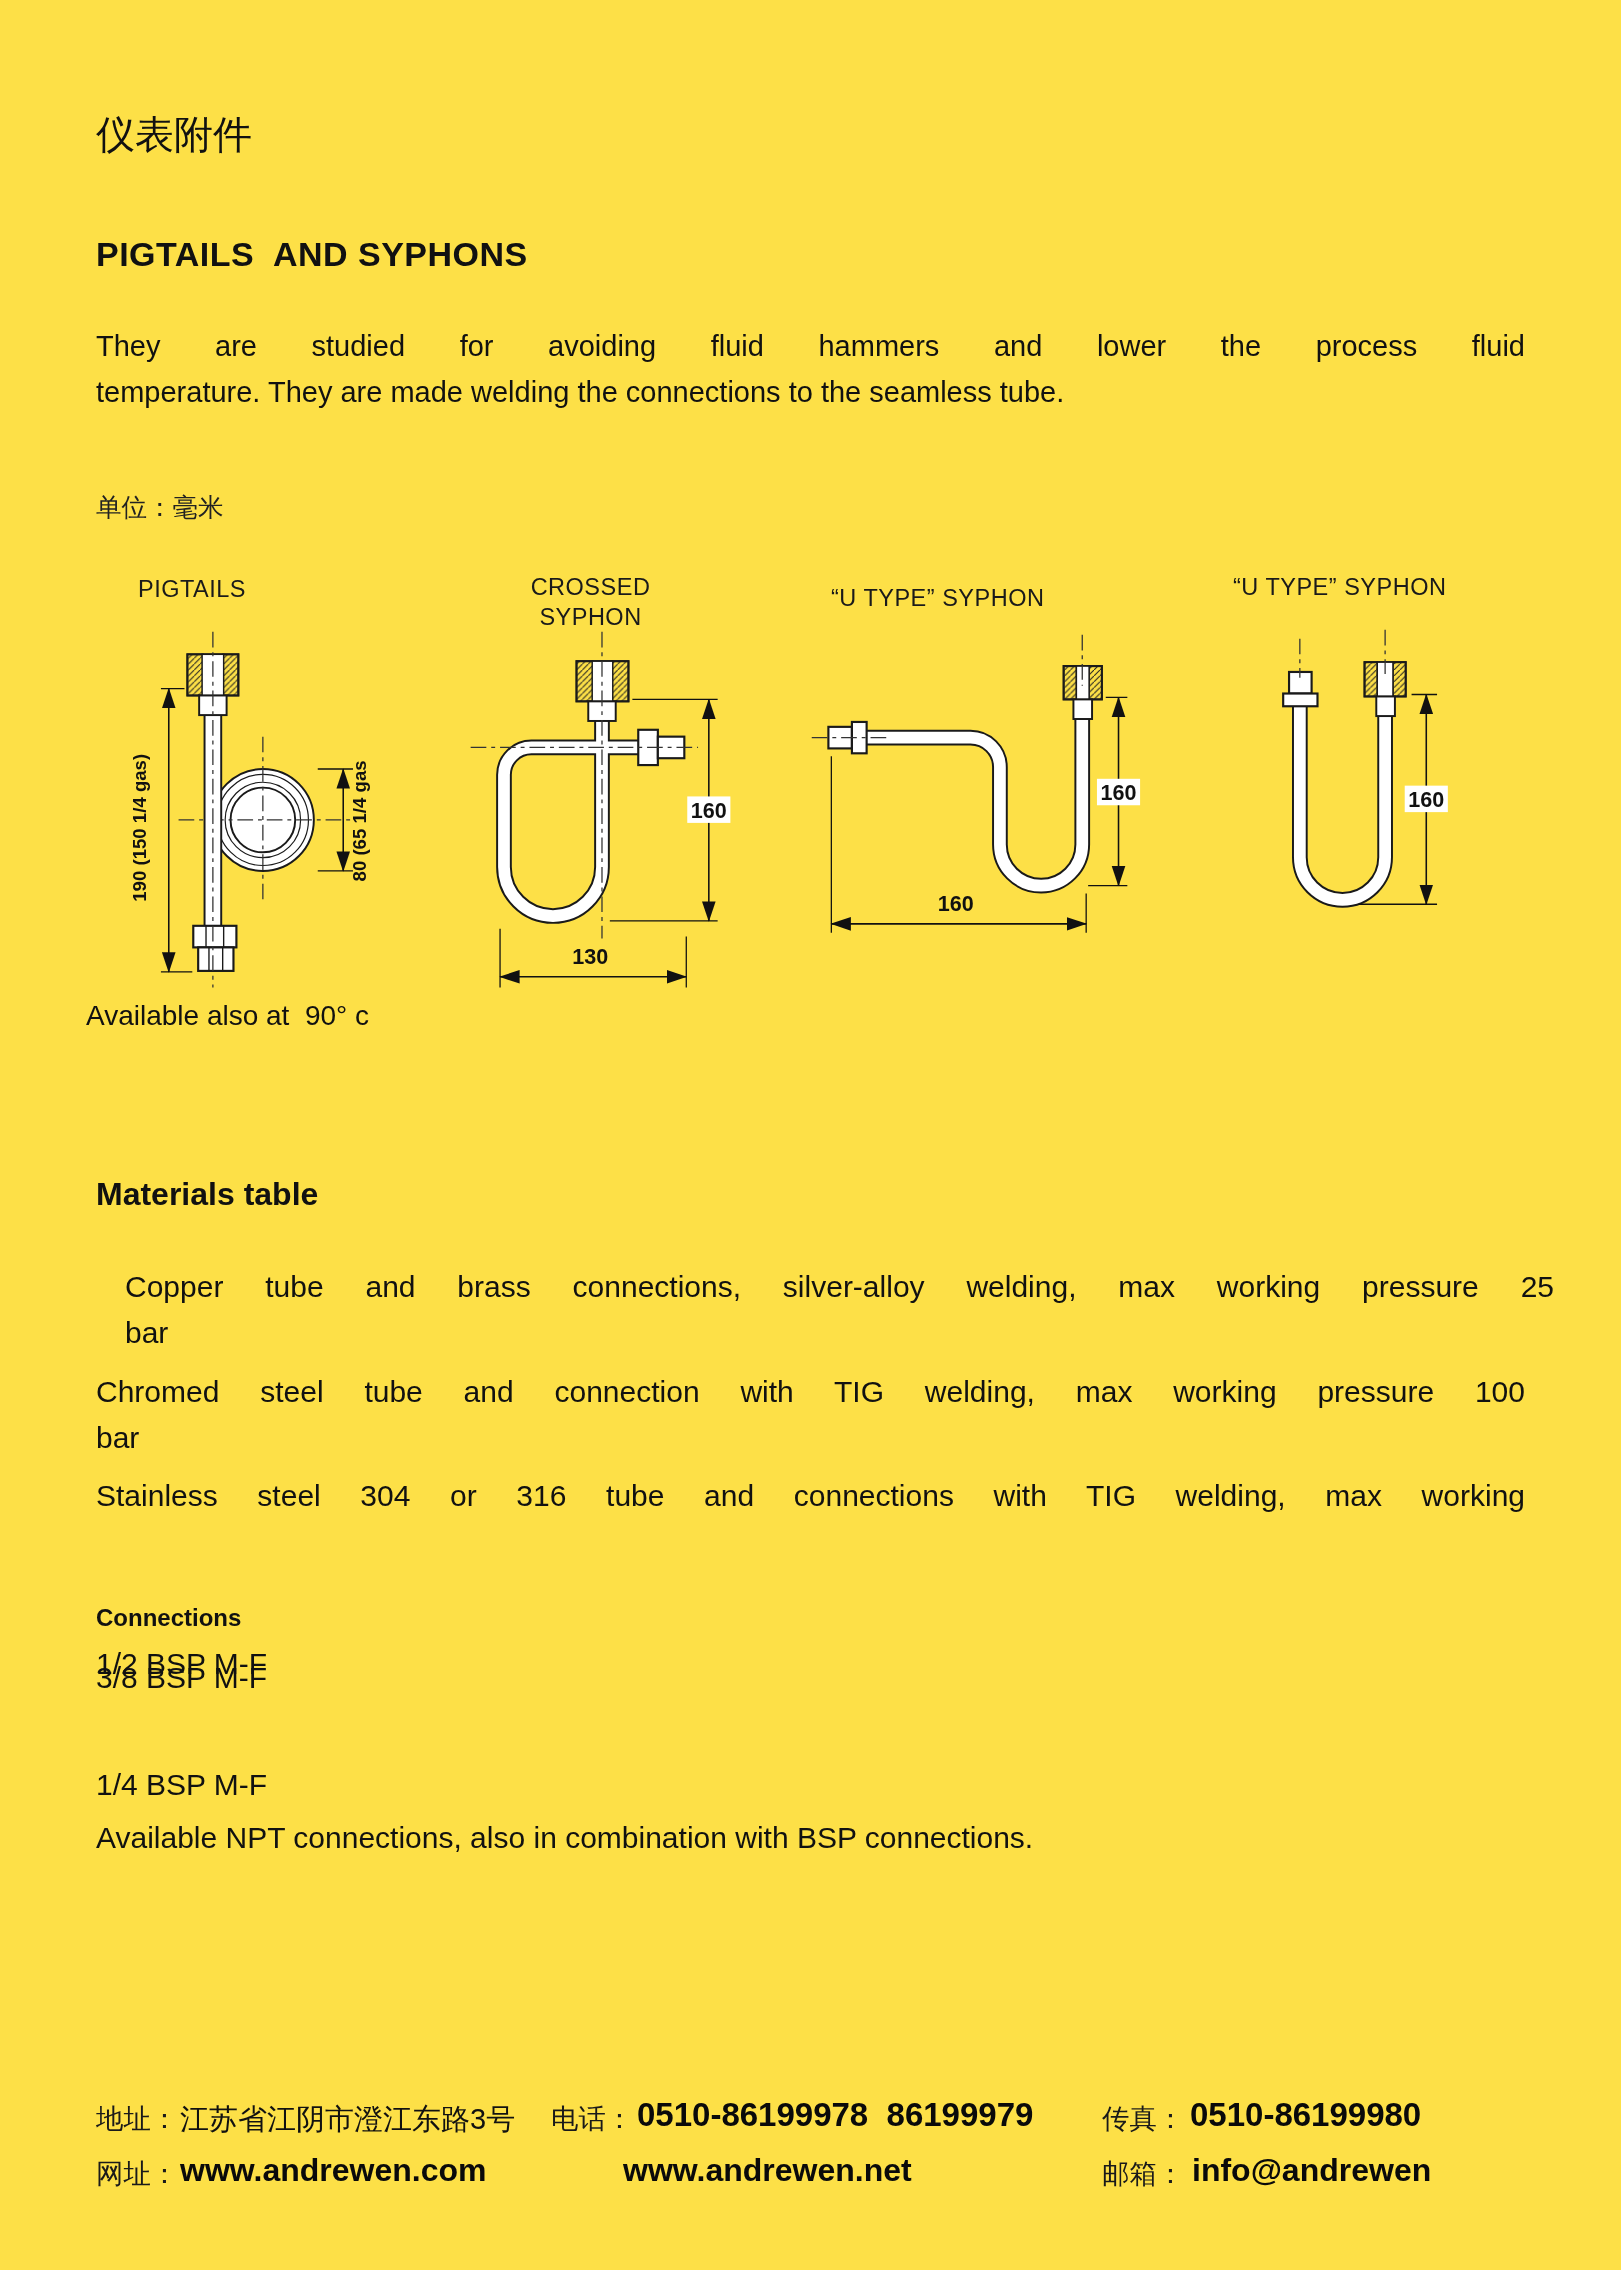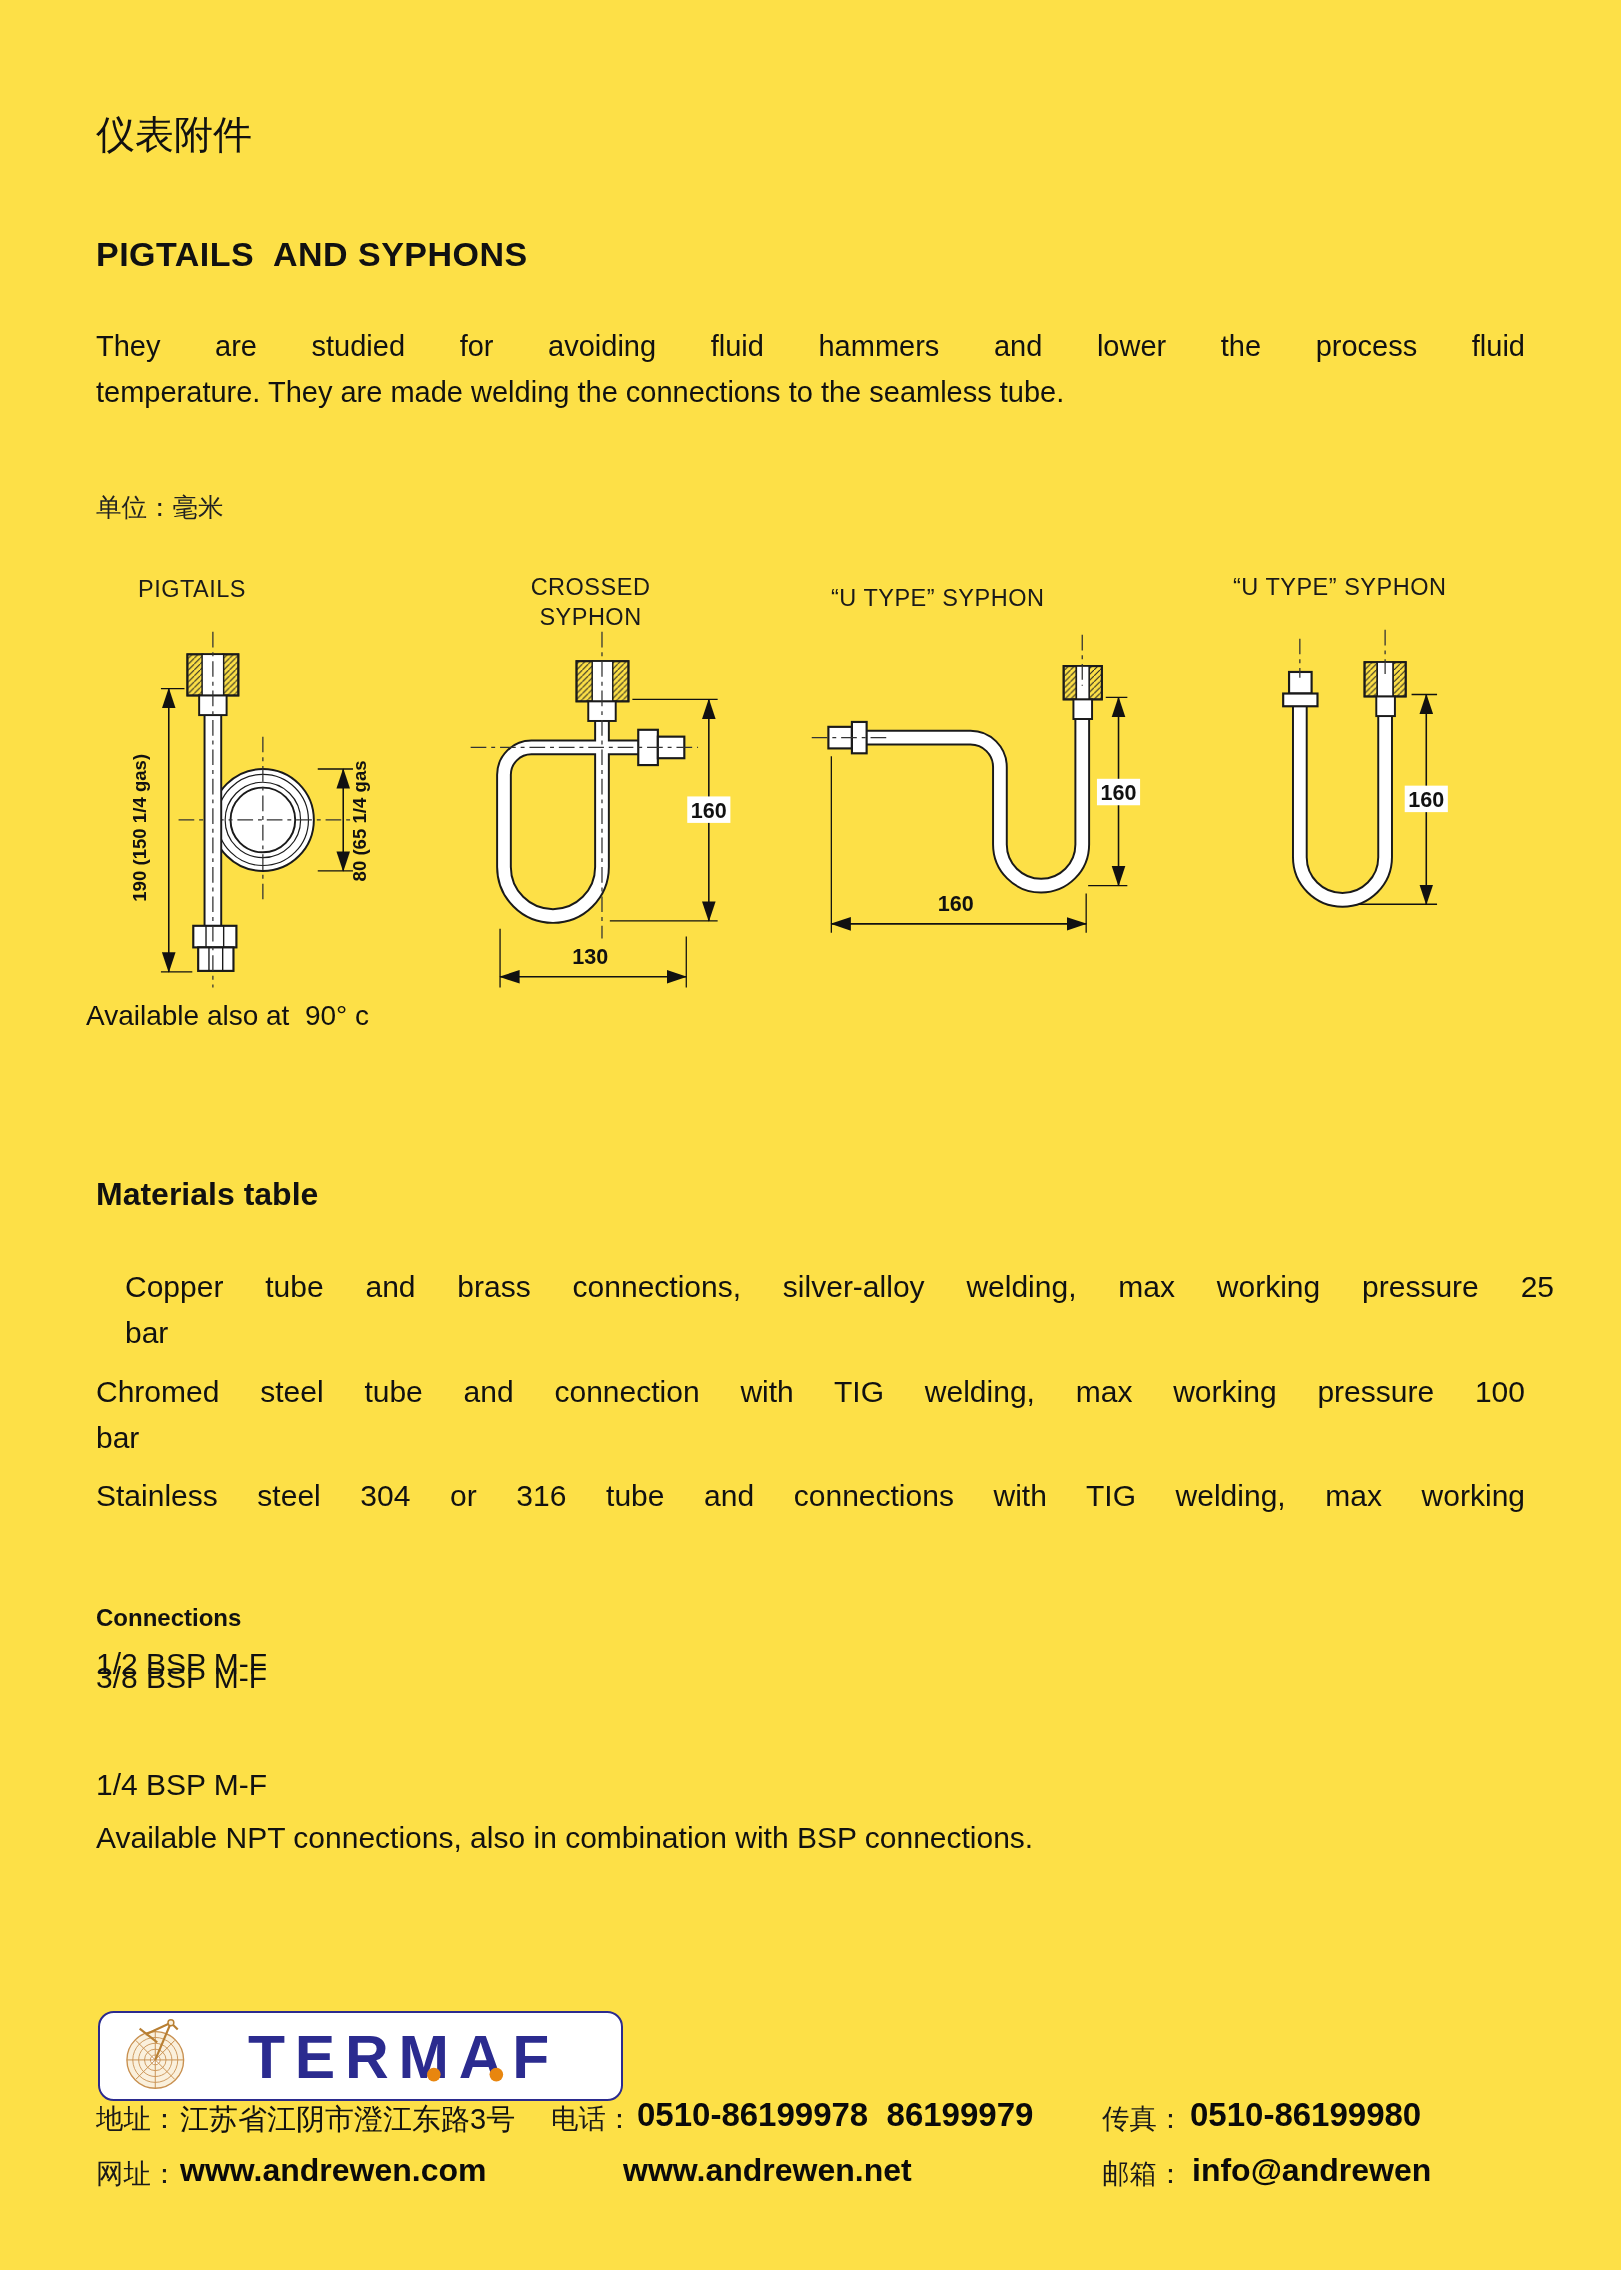--- a/index.html
+++ b/index.html
@@ -156,37 +156,20 @@
   <div class="abs" style="left:96px;top:1473px;width:1429px;font-size:30px;line-height:46px;">
     <div class="jline">Stainless steel 304 or 316 tube and connections with TIG welding, max working</div>
   </div>
 
   <div class="abs" style="left:96px;top:1604px;font-size:24px;font-weight:bold;">Connections</div>
   <div class="abs" style="left:96px;top:1647px;font-size:30px;">1/2 BSP M-F</div>
   <div class="abs" style="left:96px;top:1661px;font-size:30px;">3/8 BSP M-F</div>
   <div class="abs" style="left:96px;top:1768px;font-size:30px;">1/4 BSP M-F</div>
   <div class="abs" style="left:96px;top:1821px;font-size:30px;">Available NPT connections, also in combination with BSP connections.</div>
 
-  <div class="abs" style="left:98px;top:2011px;width:521px;height:86px;border:2.9px solid #2b2b8f;border-radius:15.7px;background:#fff;">
-    <svg width="521" height="86" viewBox="0 0 532 88">
-      <g>
-        <circle cx="56" cy="48" r="29" fill="#faf0dc" stroke="#c89050" stroke-width="1.4"></circle>
-        <circle cx="56" cy="48" r="23" fill="none" stroke="#c89050" stroke-width="0.9"></circle>
-        <circle cx="56" cy="48" r="17" fill="none" stroke="#c89050" stroke-width="0.9"></circle>
-        <circle cx="56" cy="48" r="11" fill="none" stroke="#c89050" stroke-width="0.9"></circle>
-        <circle cx="56" cy="48" r="5" fill="#fff" stroke="#c89050" stroke-width="0.9"></circle>
-        <path d="M56 19 V 77 M27 48 H 85 M36 28 L76 68 M36 68 L76 28" stroke="#c89050" stroke-width="1"></path>
-        <path d="M56 48 L72 10 M72 10 L46 22 M72 10 L79 17 M40 16 L58 30" stroke="#b87f33" stroke-width="2.2" fill="none"></path>
-        <circle cx="72" cy="10" r="3" fill="#faf0dc" stroke="#b87f33" stroke-width="1.5"></circle>
-      </g>
-      <text x="310" y="67" text-anchor="middle" font-family="Liberation Sans, sans-serif" font-size="62" font-weight="bold" letter-spacing="10" fill="#2b2b8f">TERMAF</text>
-      <circle cx="341" cy="63" r="7" fill="#e8860f"></circle>
-      <circle cx="405" cy="63" r="7" fill="#e8860f"></circle>
-    </svg>
-  </div>
 
 
   <span class="abs foot-label" style="left:96px;top:2101px;">地址：</span>
   <span class="abs" style="left:180px;top:2100px;font-size:29px;">江苏省江阴市澄江东路3号</span>
   <span class="abs foot-label" style="left:551px;top:2101px;">电话：</span>
   <span class="abs foot-val" style="left:637px;top:2096px;font-size:33px;">0510-86199978  86199979</span>
   <span class="abs foot-label" style="left:1102px;top:2101px;">传真：</span>
   <span class="abs foot-val" style="left:1190px;top:2096px;font-size:33px;">0510-86199980</span>
 
   <span class="abs foot-label" style="left:96px;top:2156px;">网址：</span>

